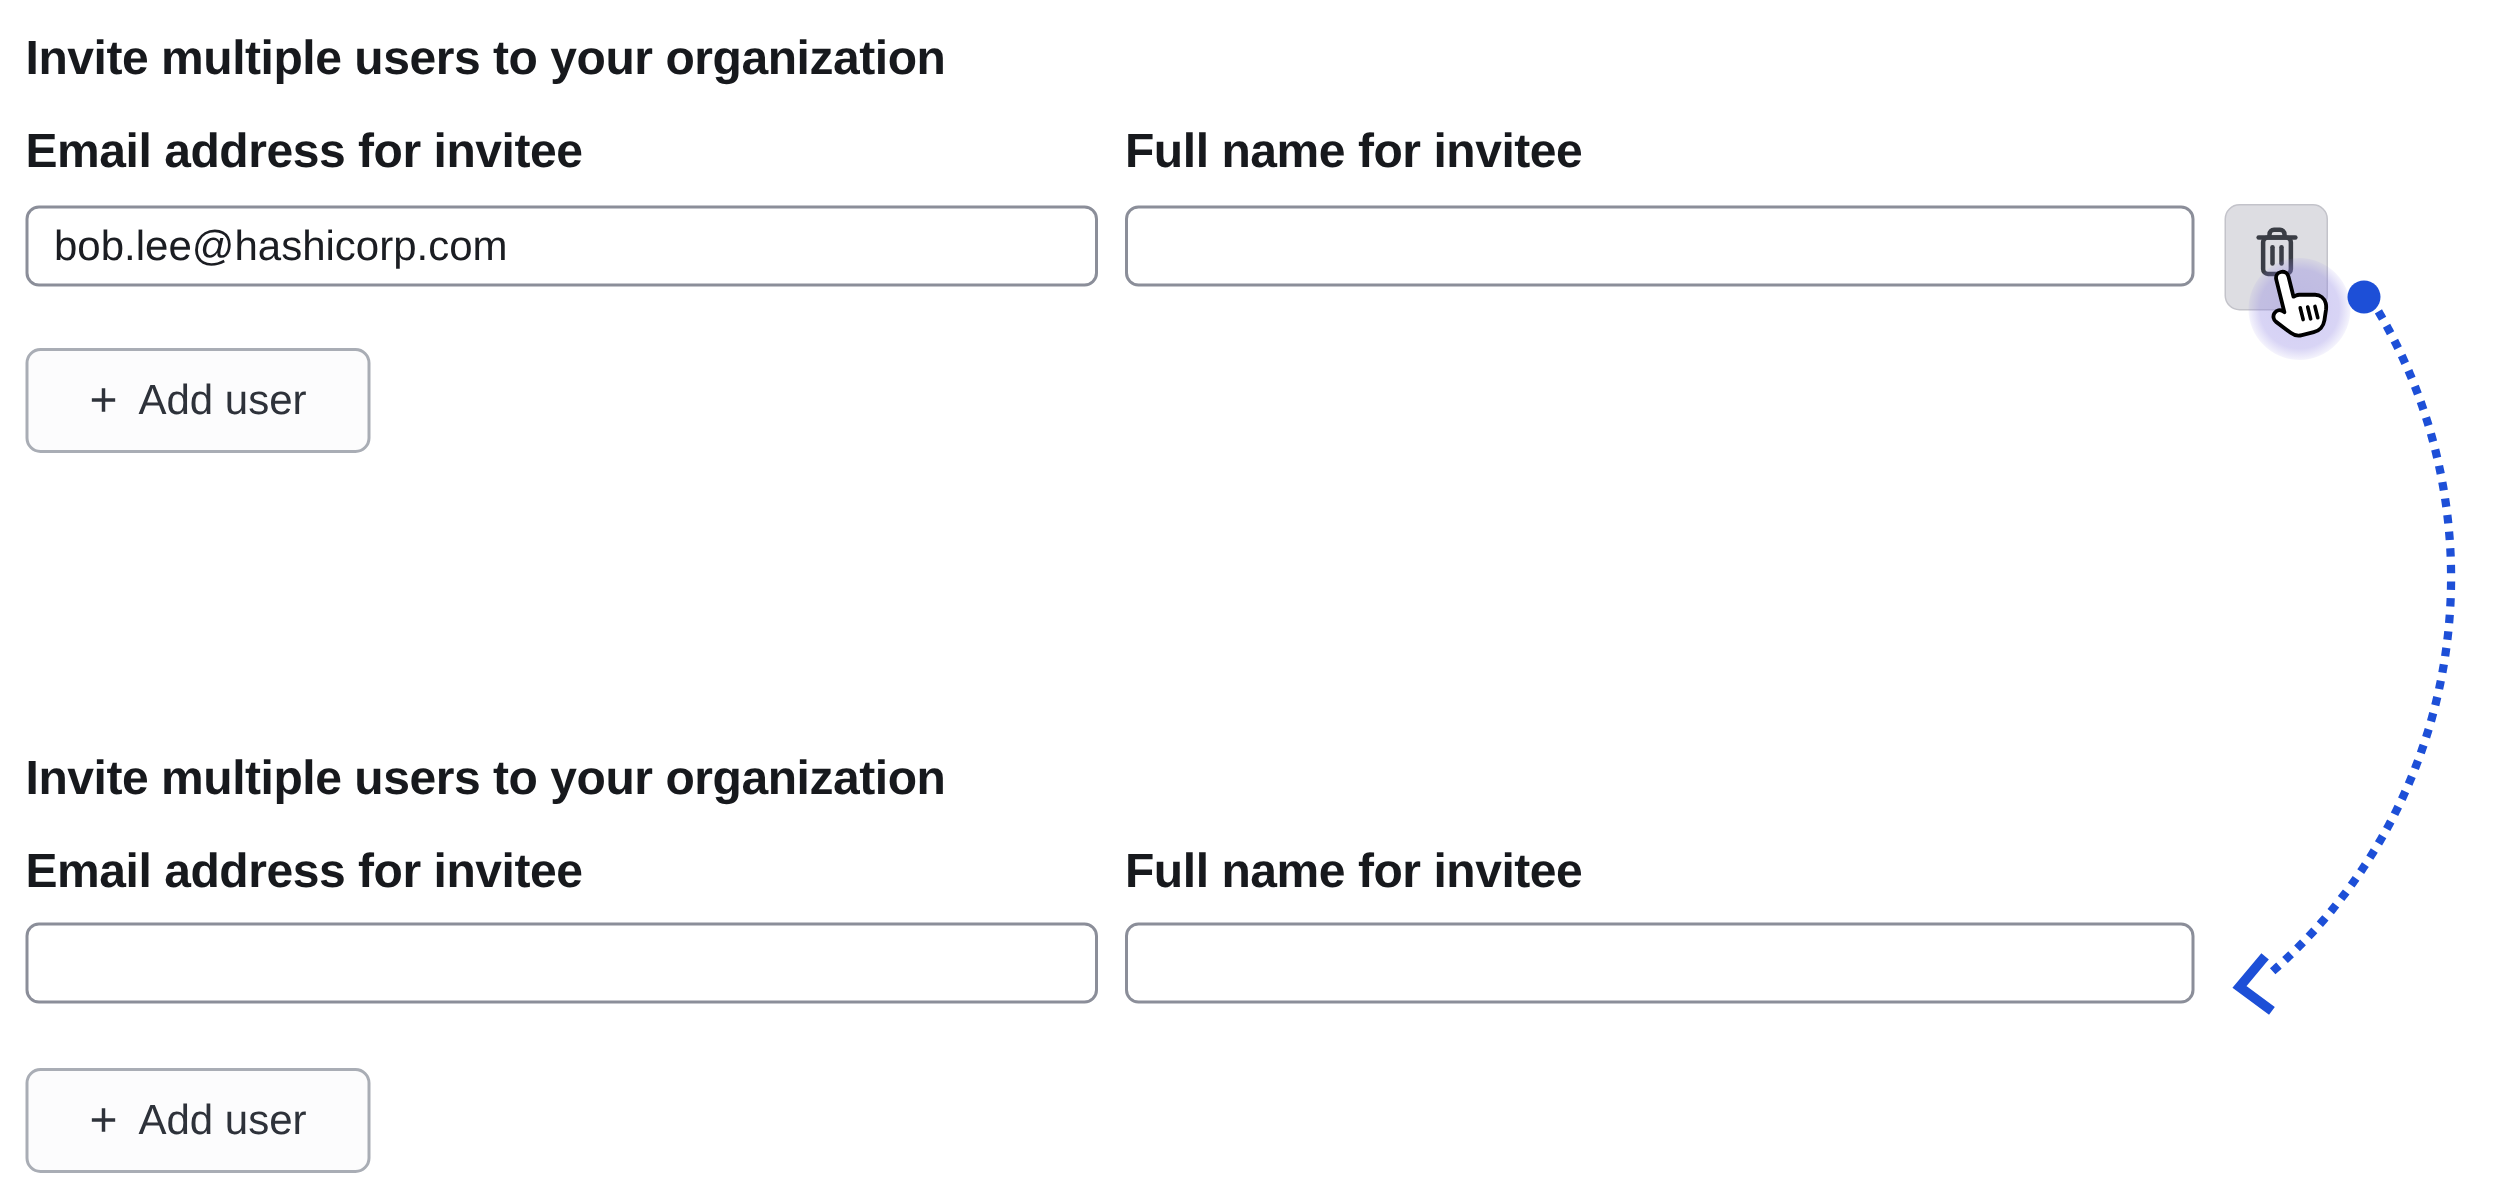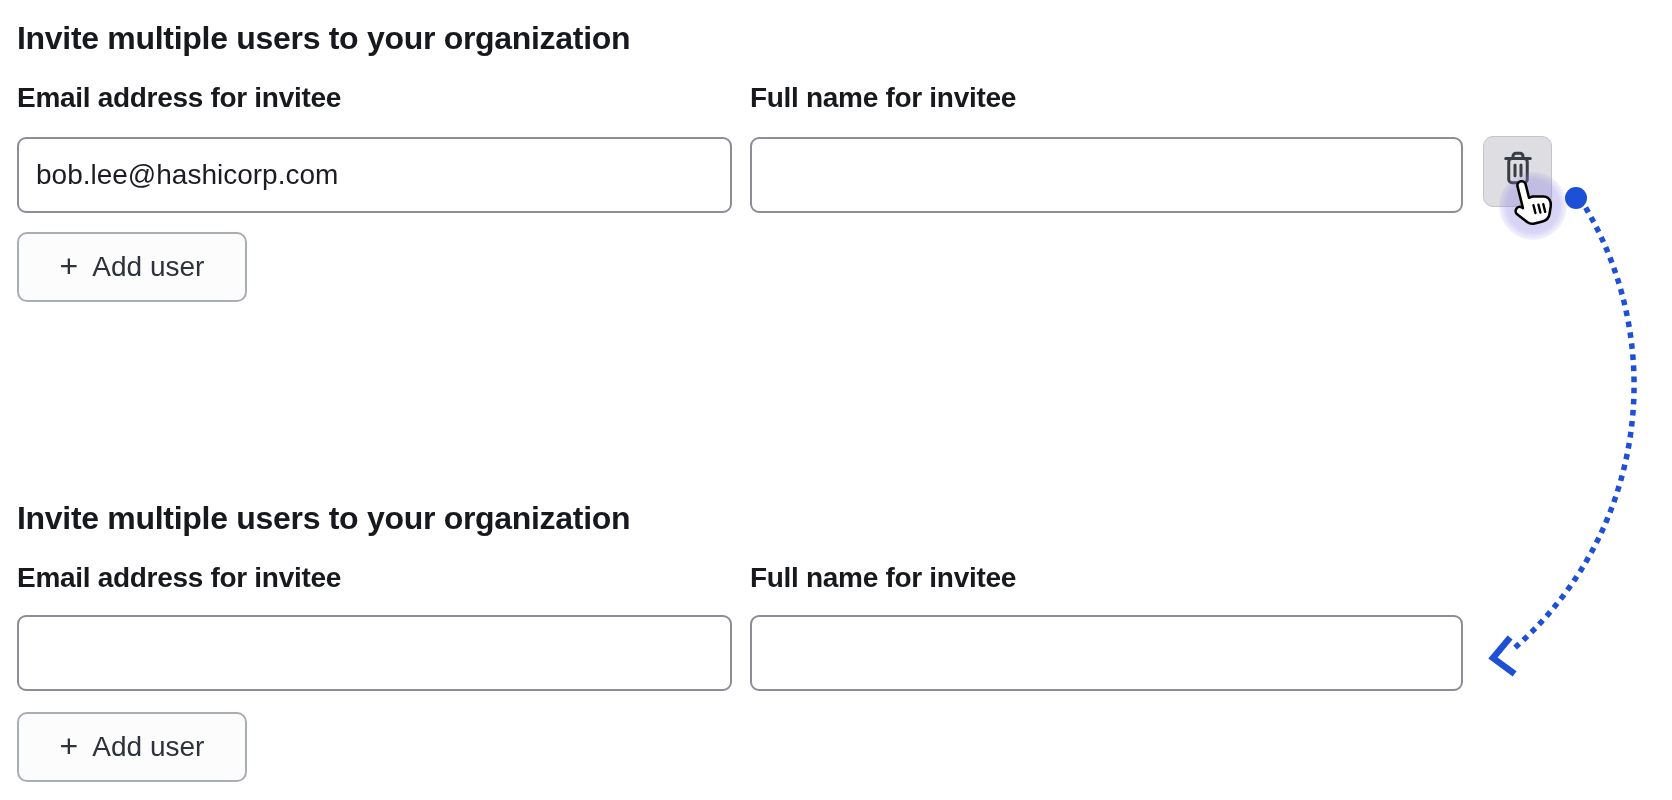--- a/index.html
+++ b/index.html
@@ -13,28 +13,28 @@
   }
   .abs { position: absolute; }
   .section-heading {
     font-size: 32px;
     font-weight: 700;
     letter-spacing: -0.3px;
     color: #17191d;
     white-space: nowrap;
   }
   .field-label {
-    font-size: 28px;
+    font-size: 32px;
     font-weight: 700;
     letter-spacing: -0.3px;
     color: #17191d;
     white-space: nowrap;
   }
   .text-input {
-    height: 76px;
+    height: 54px;
     background: #ffffff;
     border: 2px solid #8b8e99;
     border-radius: 9px;
     font-family: "Liberation Sans", sans-serif;
     font-size: 28px;
     color: #1b1d22;
     padding: 0 17px;
     outline: none;
   }
   .add-user-btn {

